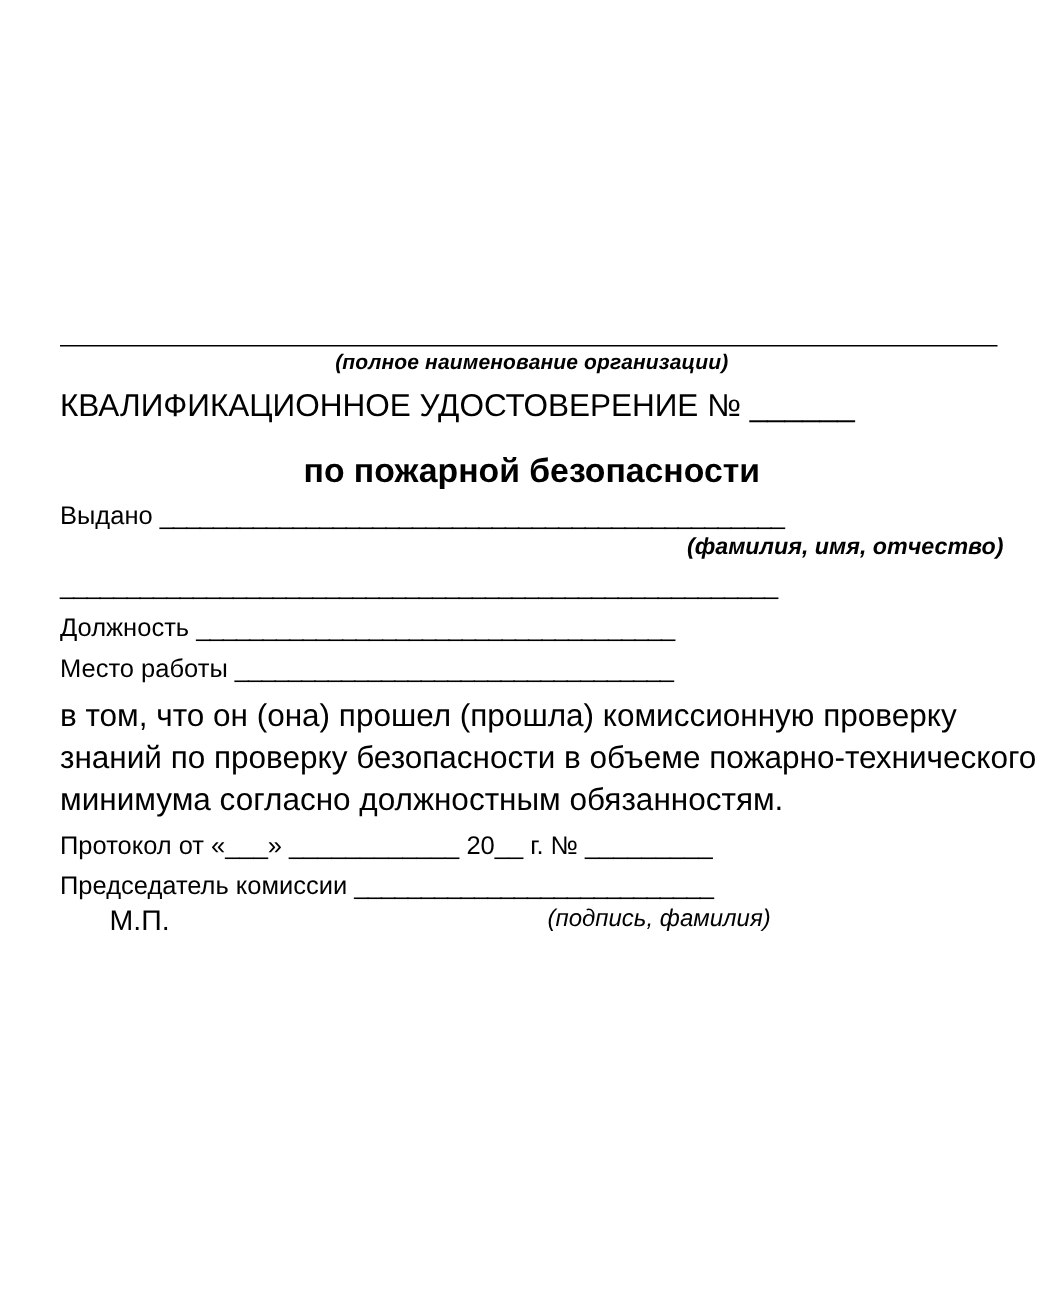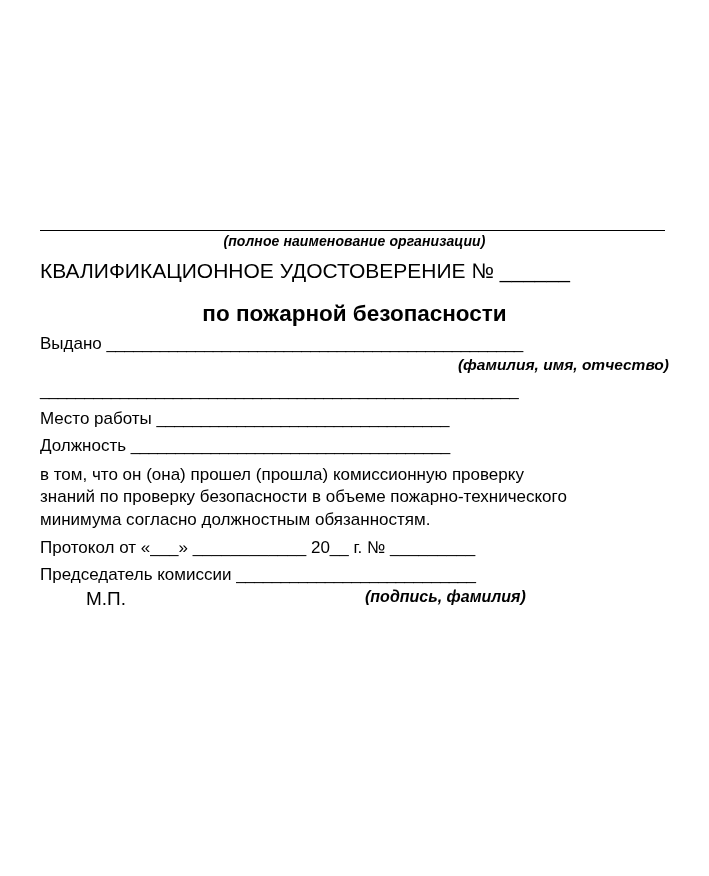--- a/index.html
+++ b/index.html
@@ -61,44 +61,44 @@
   .line-row {
     font-size: 17px;
     line-height: 1.32;
     white-space: nowrap;
     margin-top: 5px;
   }
   .fill {
     letter-spacing: -0.6px;
   }
   .para {
-    font-size: 17px;
+    font-size: 21px;
     line-height: 1.33;
     margin-top: 6px;
   }
   .para div {
     white-space: nowrap;
   }
   .mp-row {
     position: relative;
     height: 26px;
     margin-top: 2px;
   }
   .mp {
     position: absolute;
-    left: 46px;
+    left: 33px;
     top: 0;
     font-size: 19px;
   }
   .sign-caption {
     position: absolute;
     left: 325px;
     top: 0;
     font-style: italic;
-    font-weight: bold;
+    font-weight: normal;
     font-size: 16px;
   }
 </style>
 </head>
 <body>
 
 <div class="sheet">
 
   <div class="rule rule-top"></div>
   <div class="caption">(полное наименование организации)</div>
@@ -109,25 +109,25 @@
   <div class="line-row">
     <span>Выдано </span><span class="fill">_______________________________________________</span>
   </div>
   <div class="caption-sm">(фамилия, имя, отчество)</div>
 
   <div class="line-row">
     <span class="fill">______________________________________________________</span>
   </div>
 
   <div class="line-row">
-    <span>Место работы </span><span class="fill">_________________________________</span>
+    <span>Должность </span><span class="fill">____________________________________</span>
   </div>
 
   <div class="line-row">
-    <span>Должность </span><span class="fill">____________________________________</span>
+    <span>Место работы </span><span class="fill">_________________________________</span>
   </div>
 
   <div class="para">
     <div>в том, что он (она) прошел (прошла) комиссионную проверку</div>
     <div>знаний по проверку безопасности в объеме пожарно-технического</div>
     <div>минимума согласно должностным обязанностям.</div>
   </div>
 
   <div class="line-row">Протокол от «___» ____________ 20__ г. № _________</div>
 

